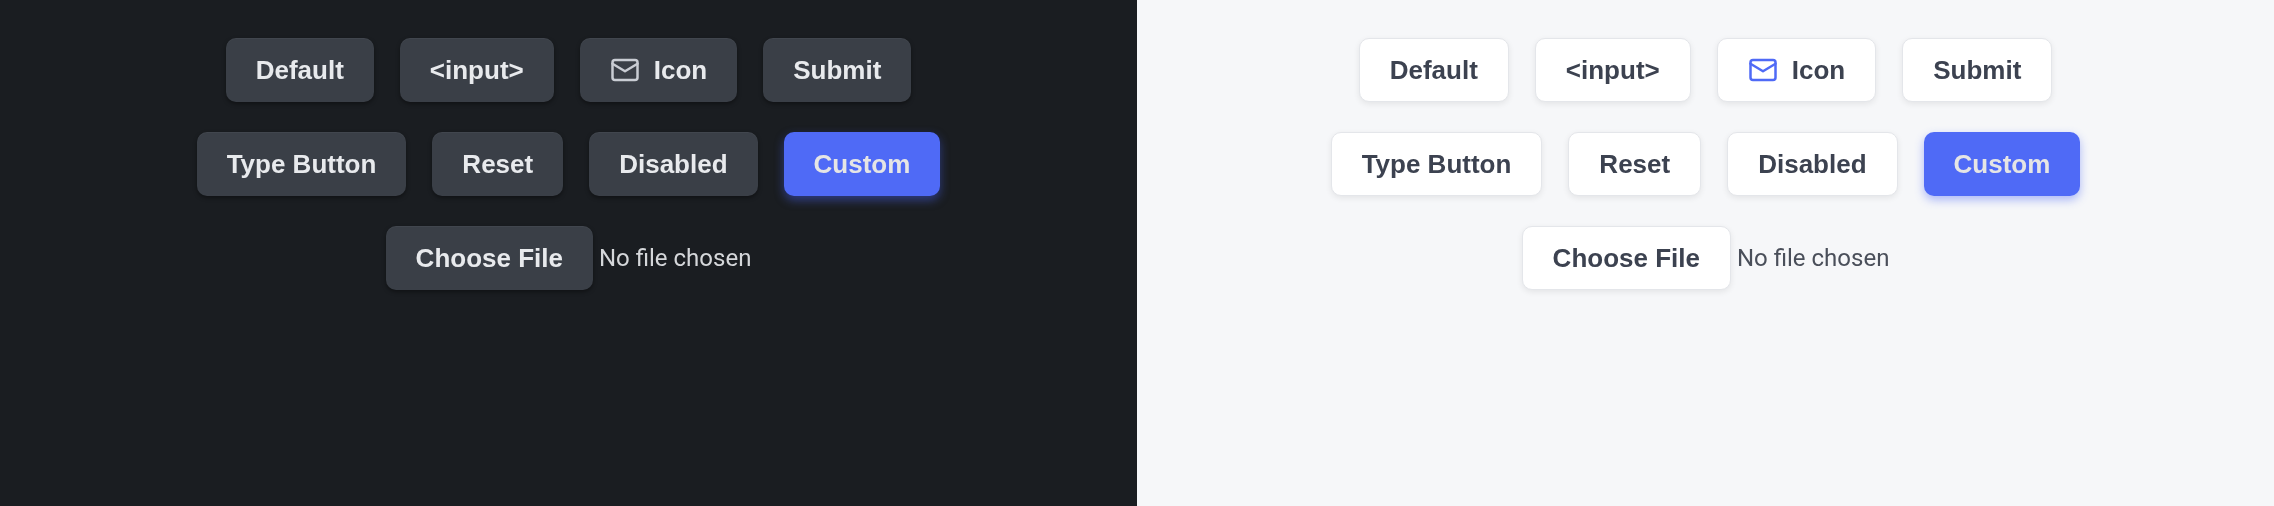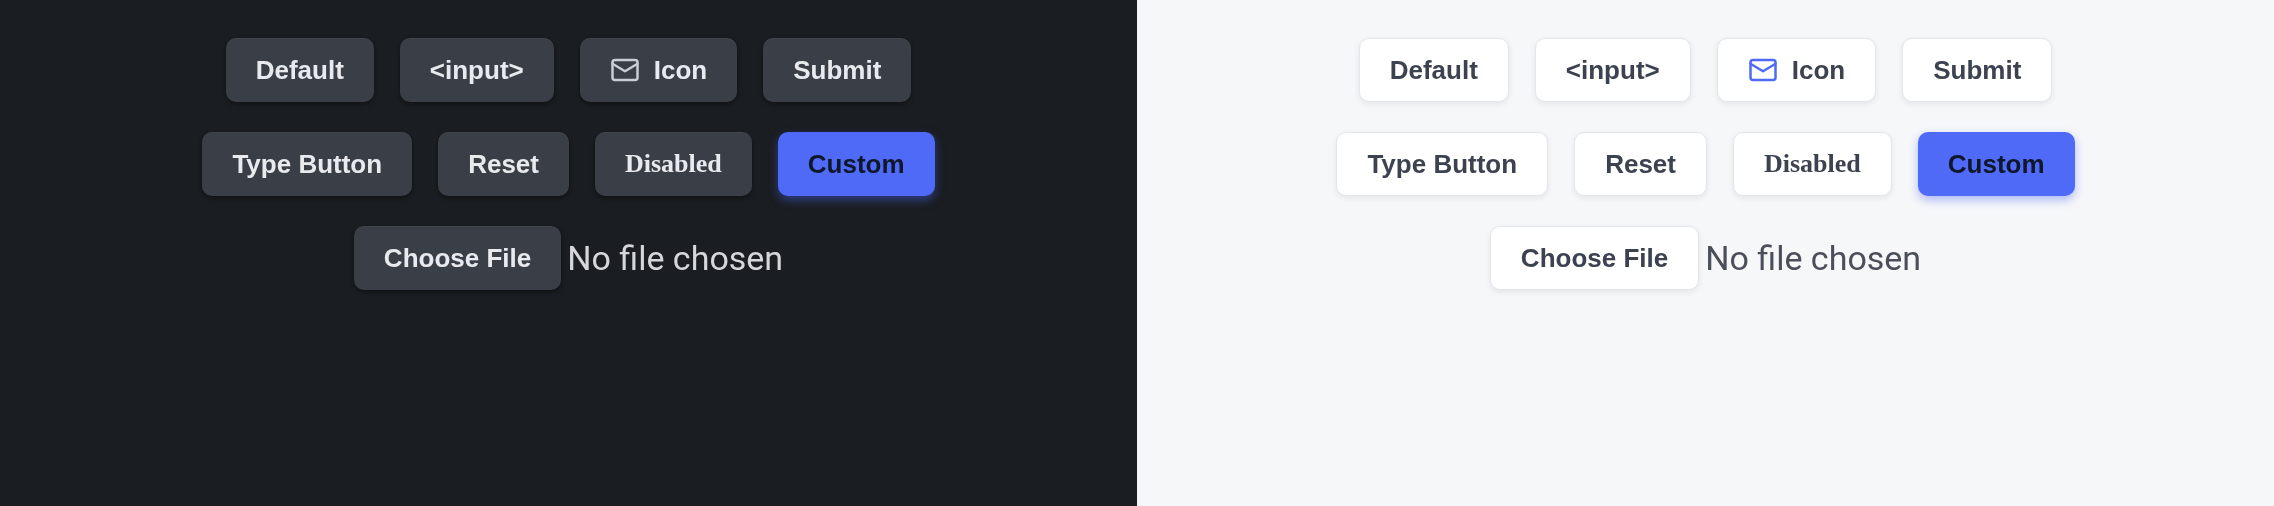--- a/index.html
+++ b/index.html
@@ -50,38 +50,38 @@
   
   .light .btn {
     background: #ffffff;
     color: #3c4250;
     border: 1px solid #e4e6ea;
     box-shadow: 0 2px 6px rgba(0,0,0,0.08);
   }
   
   .btn.custom {
     background: #4f6af6;
-    color: #0f172a;
+    color: #e5e5e5;
     border: none;
     box-shadow: 0 4px 10px rgba(79,106,246,0.45);
   }
   .dark .btn.custom {
     box-shadow: 0 4px 10px rgba(79,106,246,0.5), 0 2px 4px rgba(0,0,0,0.4);
   }
   
-  .btn.disabled { cursor: default; font-family: Liberation Serif, serif; }
+  .btn.disabled { cursor: default; }
   
   .file-row {
     display: flex;
     align-items: center;
     gap: 6px;
     justify-content: center;
   }
   .file-status {
-    font-size: 34px;
+    font-size: 24px;
     font-weight: 400;
   }
   .dark .file-status { color: #d5d7da; }
   .light .file-status { color: #4a4f5a; }
   
   .icon-svg { width: 30px; height: 30px; display: block; }
   .dark .icon-svg { stroke: #c9cdd4; }
   .light .icon-svg { stroke: #4f6af6; }
 </style>
 </head>

